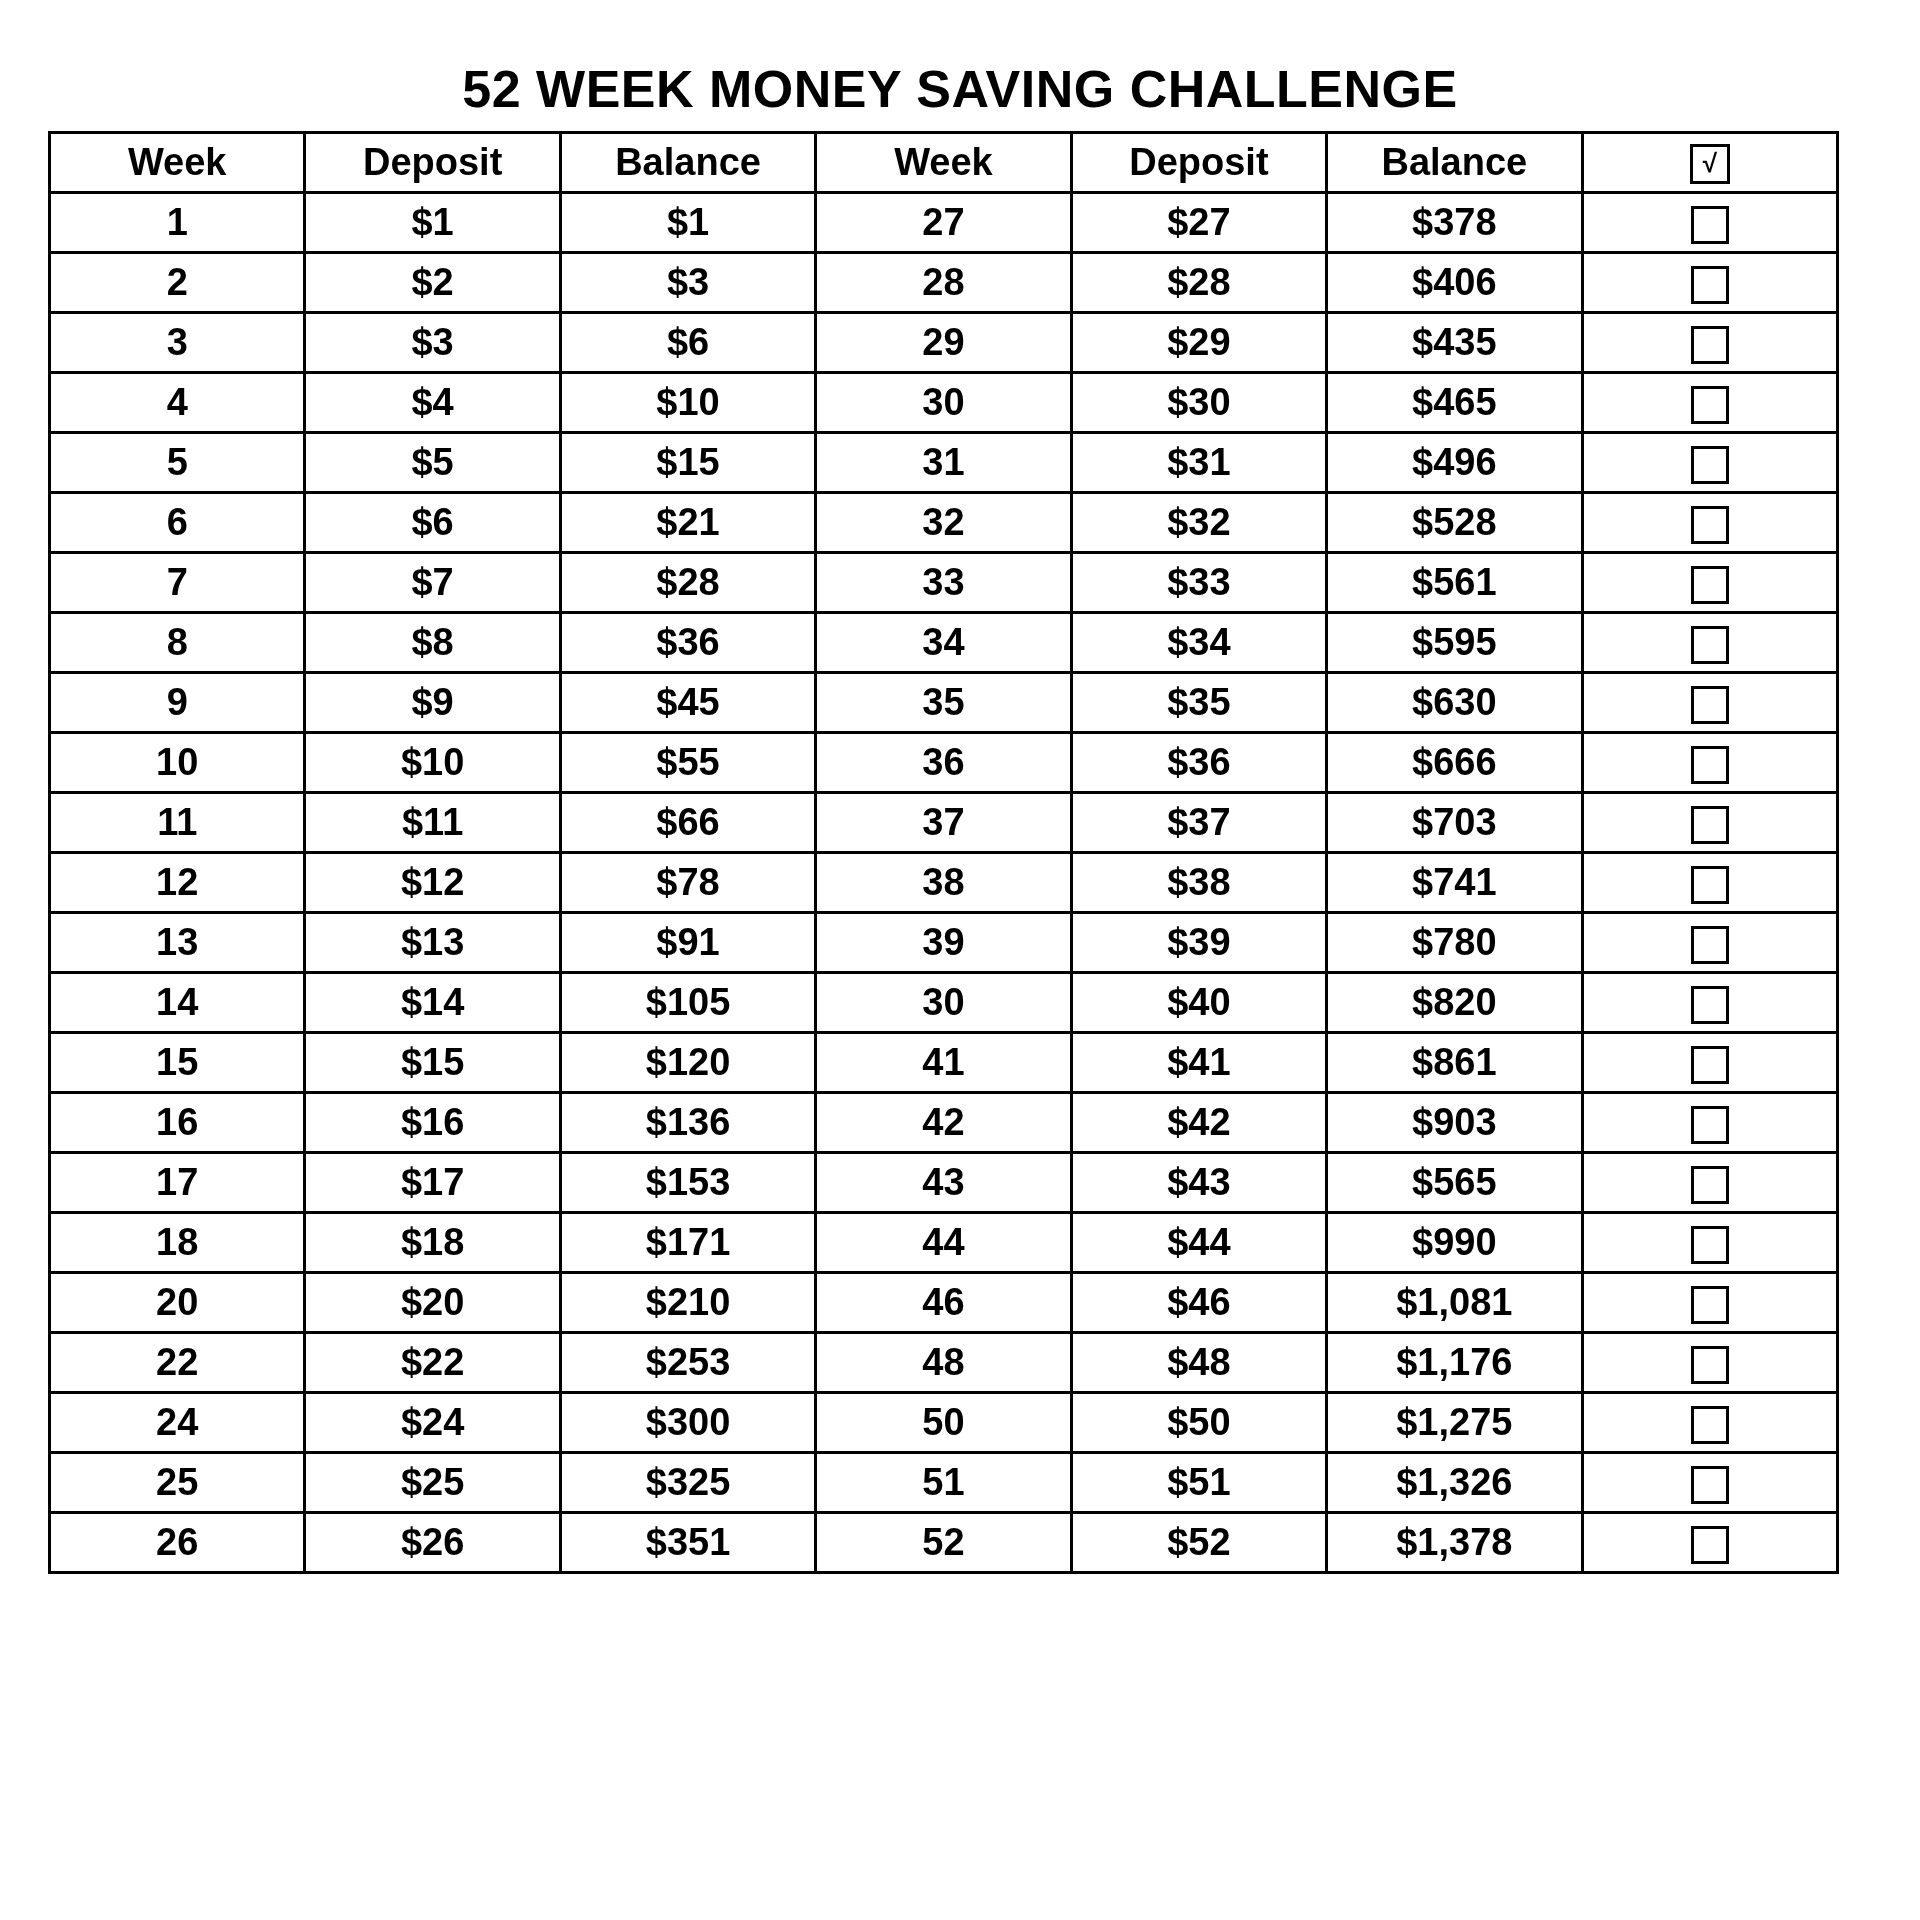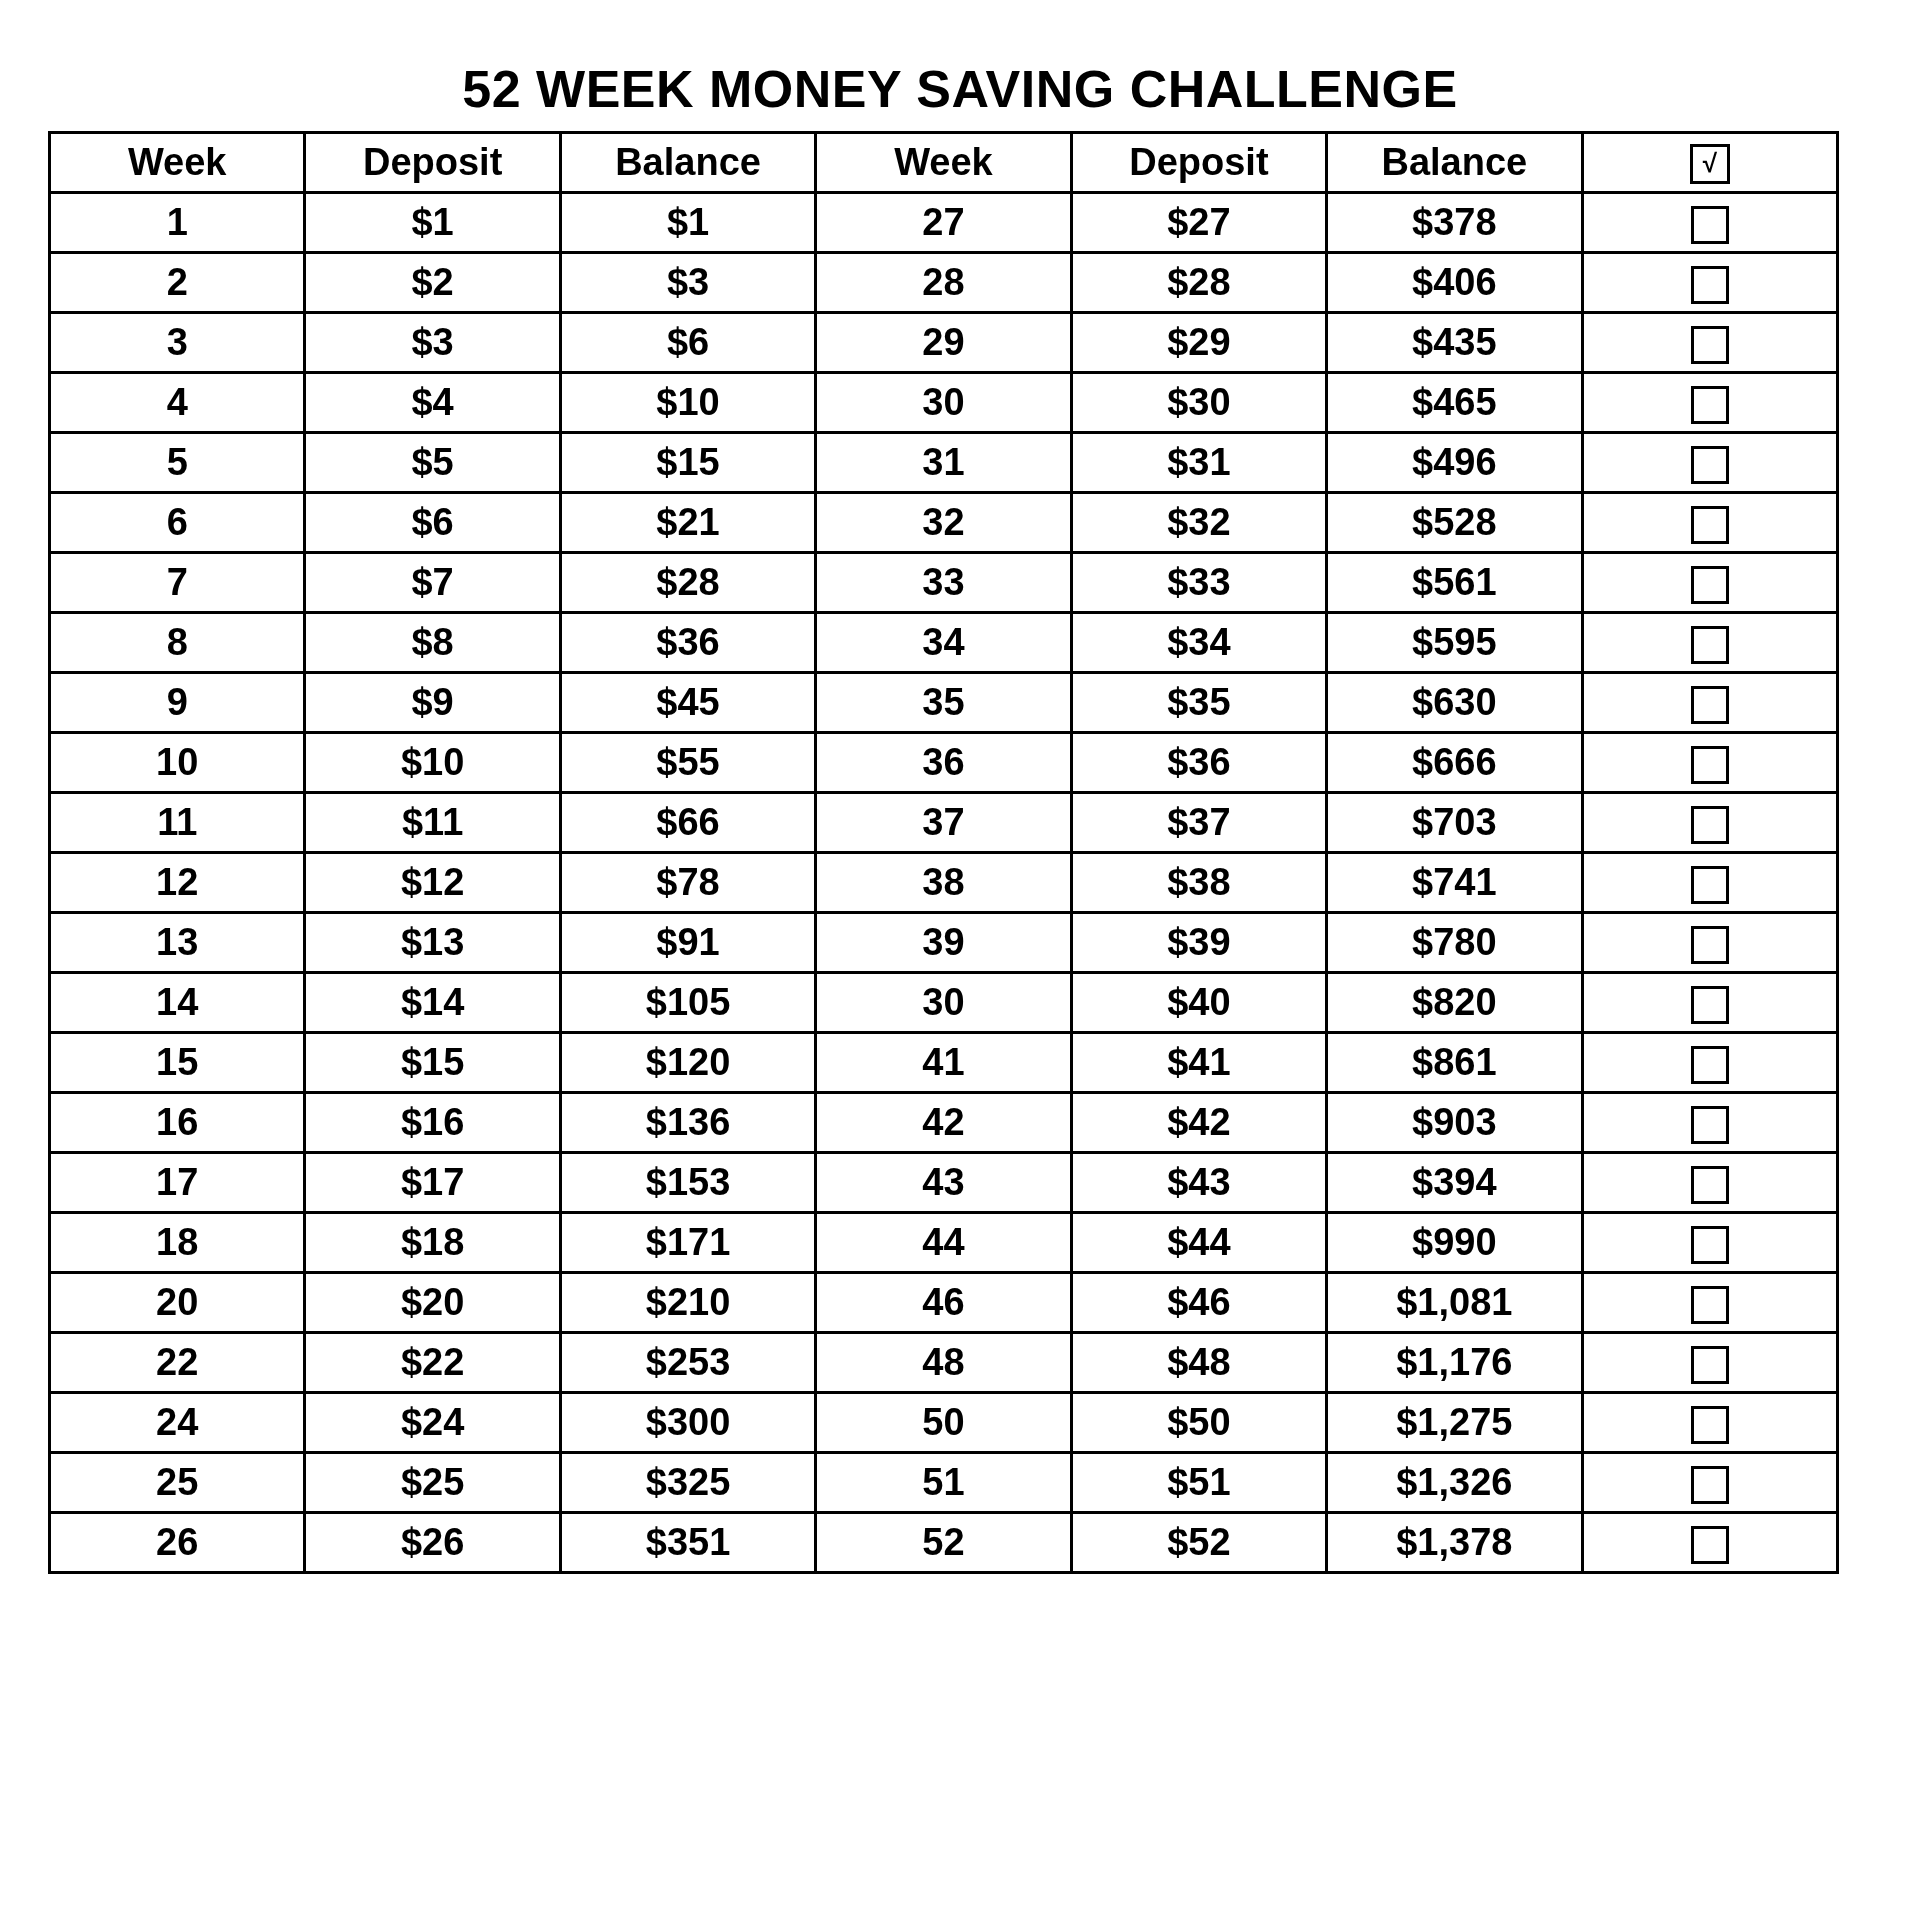--- a/index.html
+++ b/index.html
@@ -255,21 +255,21 @@
           <td>$42</td>
           <td class="sep-right">$903</td>
           <td><span class="checkbox"></span></td>
         </tr>
         <tr>
           <td>17</td>
           <td>$17</td>
           <td>$153</td>
           <td class="sep-left">43</td>
           <td>$43</td>
-          <td class="sep-right">$394</td>
+          <td class="sep-right">$565</td>
           <td><span class="checkbox"></span></td>
         </tr>
         <tr>
           <td>18</td>
           <td>$18</td>
           <td>$171</td>
           <td class="sep-left">44</td>
           <td>$44</td>
           <td class="sep-right">$990</td>
           <td><span class="checkbox"></span></td>

